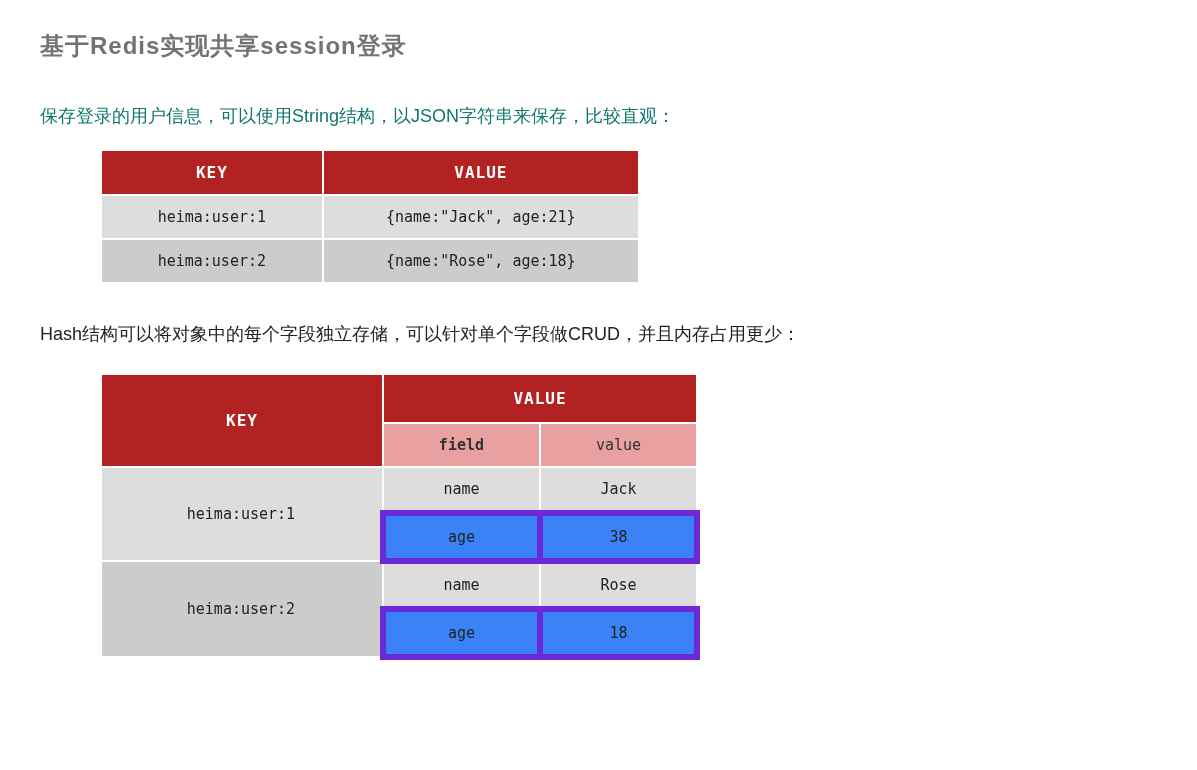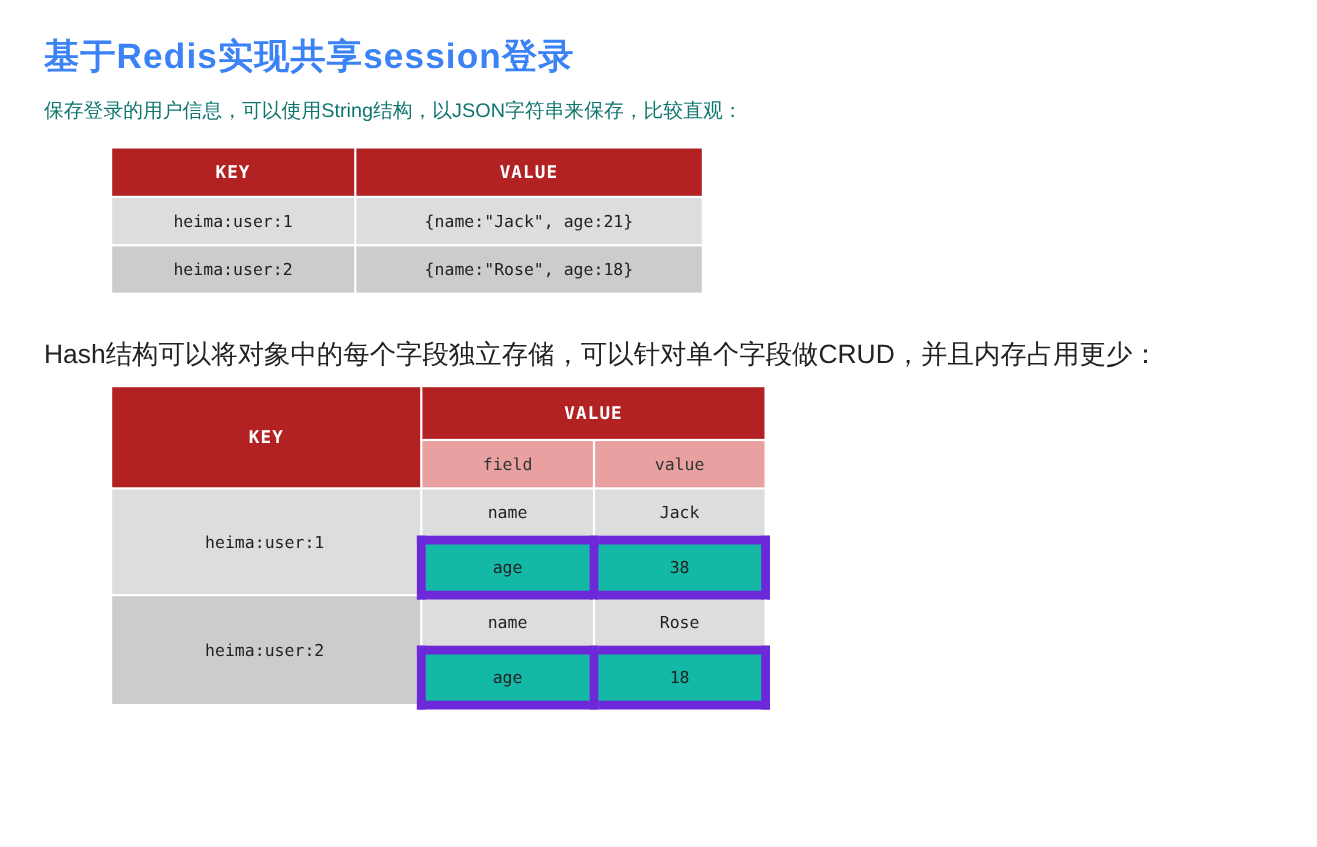--- a/index.html
+++ b/index.html
@@ -11,24 +11,24 @@
     body {
       font-family: "Microsoft YaHei", "PingFang SC", sans-serif;
       background: #ffffff;
       padding: 30px 40px;
       width: 1197px;
       min-height: 770px;
       color: #222;
     }
 
     h1.main-title {
-      font-size: 32px;
+      font-size: 24px;
       font-weight: 900;
-      color: #3b82f6;
-      margin-bottom: 12px;
+      color: #737373;
+      margin-bottom: 40px;
       letter-spacing: 1px;
     }
 
     .desc-text {
       font-size: 18px;
       color: #0f766e;
       margin-bottom: 18px;
       line-height: 1.6;
     }
 
@@ -63,23 +63,23 @@
       text-align: center;
       border: 2px solid #fff;
     }
 
     .string-table tr:nth-child(even) td {
       background-color: #ccc;
     }
 
     
     .hash-desc {
-      font-size: 24px;
+      font-size: 18px;
       color: #222;
-      margin-bottom: 8px;
+      margin-bottom: 24px;
       line-height: 1.6;
     }
 
     
     .hash-table-wrapper {
       margin-left: 60px;
     }
 
     .hash-table {
       border-collapse: collapse;
@@ -109,21 +109,21 @@
       text-align: center;
       border: 2px solid #fff;
       letter-spacing: 1px;
     }
 
     .hash-table th.subfield {
       background-color: #e8a0a0;
       color: #333;
       font-family: monospace;
       font-size: 15px;
-      font-weight: normal;
+      font-weight: bold;
       padding: 12px 30px;
       text-align: center;
       border: 2px solid #fff;
     }
 
     .hash-table th.subvalue {
       background-color: #e8a0a0;
       color: #333;
       font-family: monospace;
       font-size: 15px;
@@ -147,26 +147,26 @@
       background-color: #ddd;
       font-family: monospace;
       font-size: 15px;
       padding: 12px 30px;
       text-align: center;
       border: 2px solid #fff;
       margin-top: 16px;
     }
 
     .hash-table td.data-cell-alt {
-      background-color: #14b8a6;
-      font-family: monospace;
-      font-size: 15px;
-      padding: 12px 30px;
-      text-align: center;
-      border: 8px solid #6d28d9;
+      background-color: #3b82f6;
+      font-family: monospace;
+      font-size: 15px;
+      padding: 12px 30px;
+      text-align: center;
+      border: 6px solid #6d28d9;
     }
 
     .hash-table td.key-cell-row2 {
       background-color: #ccc;
       font-family: monospace;
       font-size: 15px;
       padding: 12px 40px;
       text-align: center;
       border: 2px solid #fff;
       vertical-align: middle;

